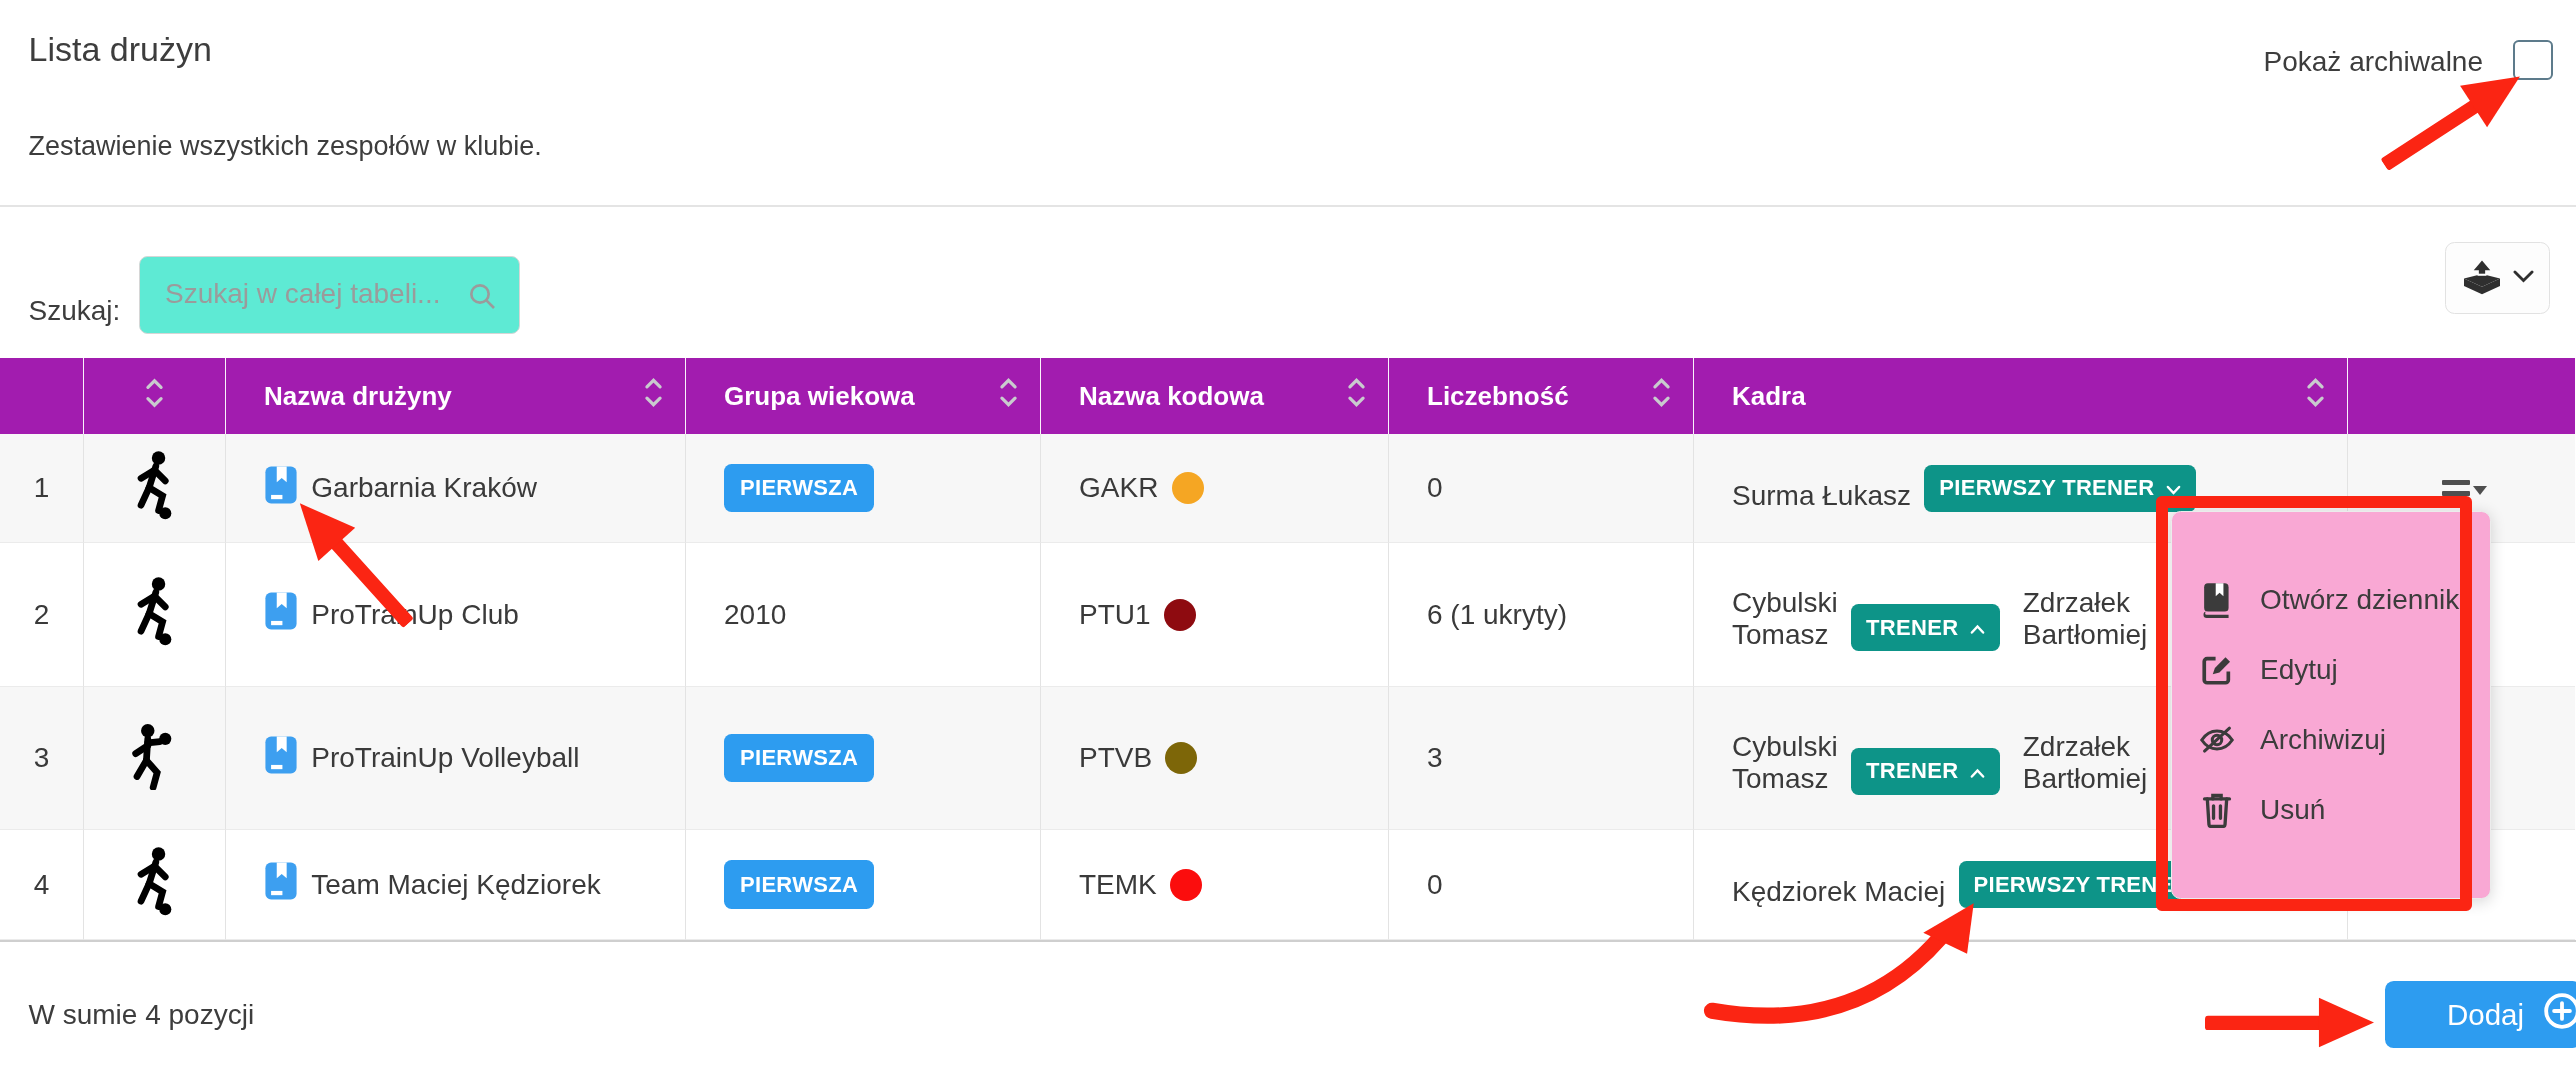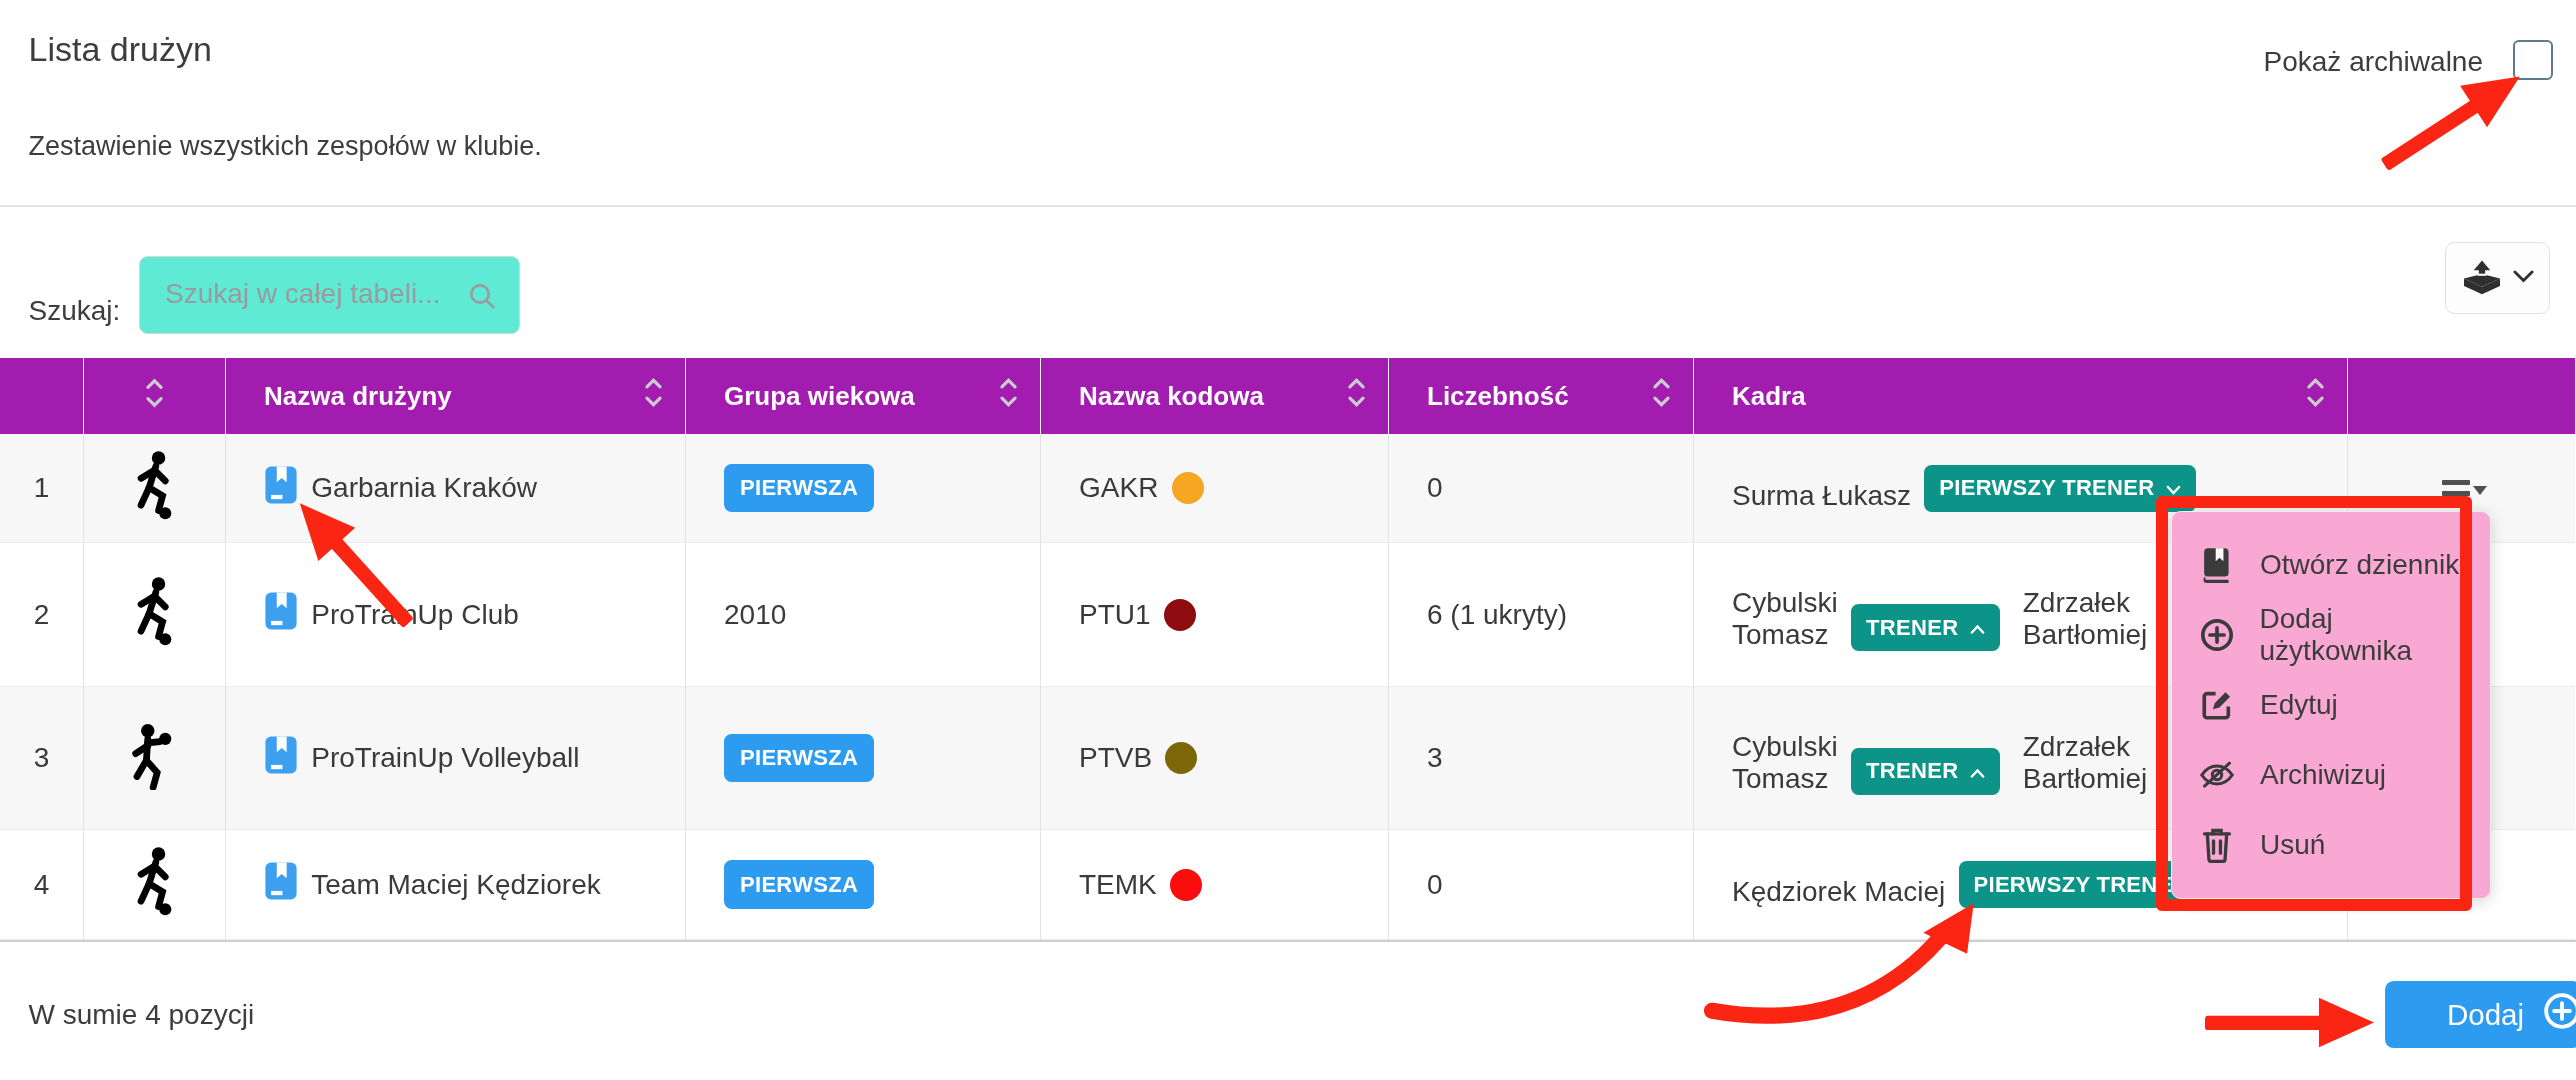--- a/index.html
+++ b/index.html
@@ -448,29 +448,20 @@
       <svg width="32" height="36" viewBox="0 0 24 28">
         <rect x="2" y="1" width="19" height="22" rx="3" fill="#3b3b3b"></rect>
         <path d="M11 1 h6 v10 l-3-2.6 -3 2.6z" fill="#fff"></path>
         <path d="M4 23 a2.5 2.5 0 0 0 0 5 h17 v-2.5 h-17 a1.2 1.2 0 0 1 0 -2.5z" fill="#3b3b3b"></path>
       </svg>
     </span>
     <span class="mi-label">Otwórz dziennik</span>
   </div>
   <div class="menu-item">
     <span class="mi-icon">
-      <svg width="34" height="34" viewBox="0 0 24 24" fill="none" stroke="#3b3b3b" stroke-width="2.6" stroke-linecap="round">
-        <circle cx="12" cy="12" r="10"></circle>
-          <path d="M12 7 v10 M7 12 h10"></path>
-      </svg>
-    </span>
-    <span class="mi-label">Dodaj użytkownika</span>
-  </div>
-  <div class="menu-item">
-    <span class="mi-icon">
       <svg width="34" height="34" viewBox="0 0 24 24" fill="none" stroke="#3b3b3b" stroke-width="2.6" stroke-linejoin="round">
         <path d="M20 13 v6 a2 2 0 0 1 -2 2 H5 a2 2 0 0 1 -2 -2 V6 a2 2 0 0 1 2 -2 h6"></path>
         <path d="M9 15 l1.5-4.5 L18 3 l3.2 3.2 -7.5 7.5z" fill="#3b3b3b" stroke="none"></path>
       </svg>
     </span>
     <span class="mi-label">Edytuj</span>
   </div>
   <div class="menu-item">
     <span class="mi-icon">
       <svg width="36" height="32" viewBox="0 0 26 22" fill="none" stroke="#3b3b3b" stroke-width="2.2" stroke-linecap="round">

